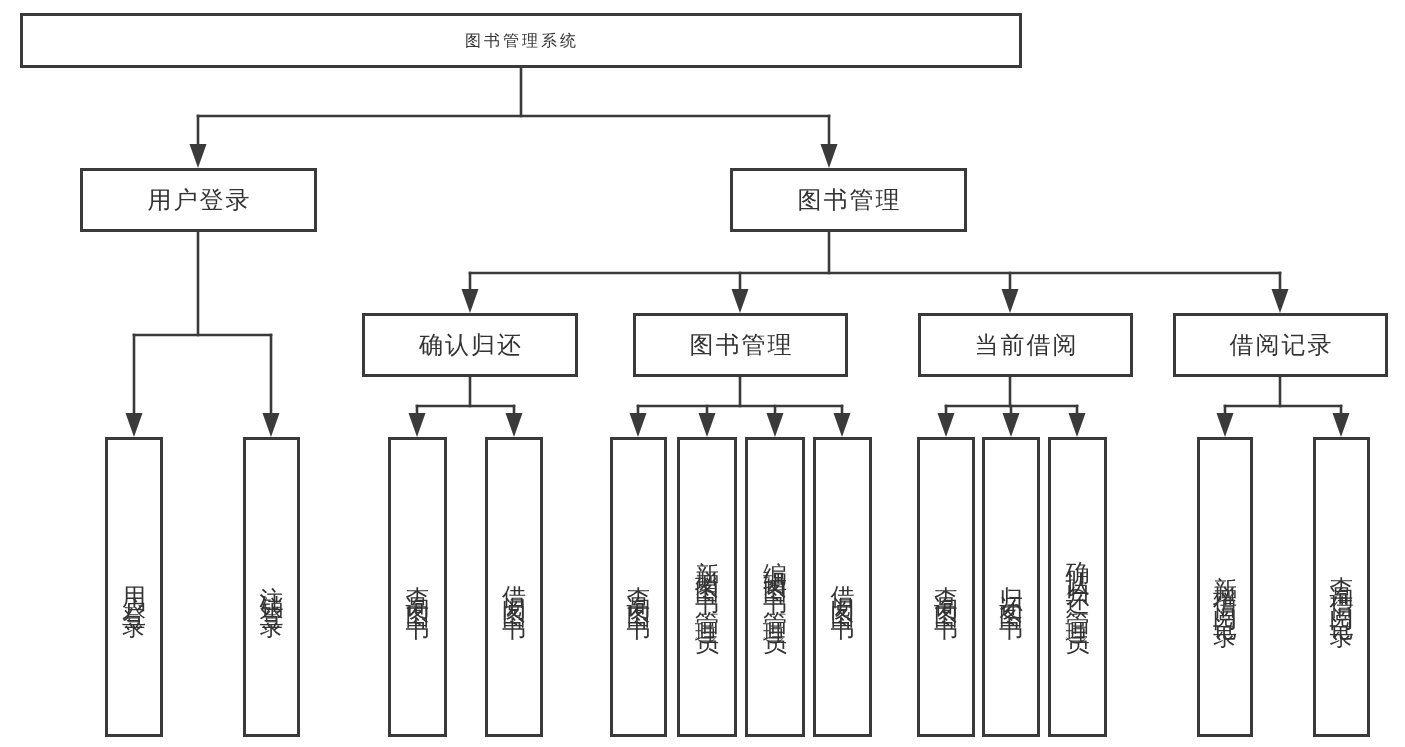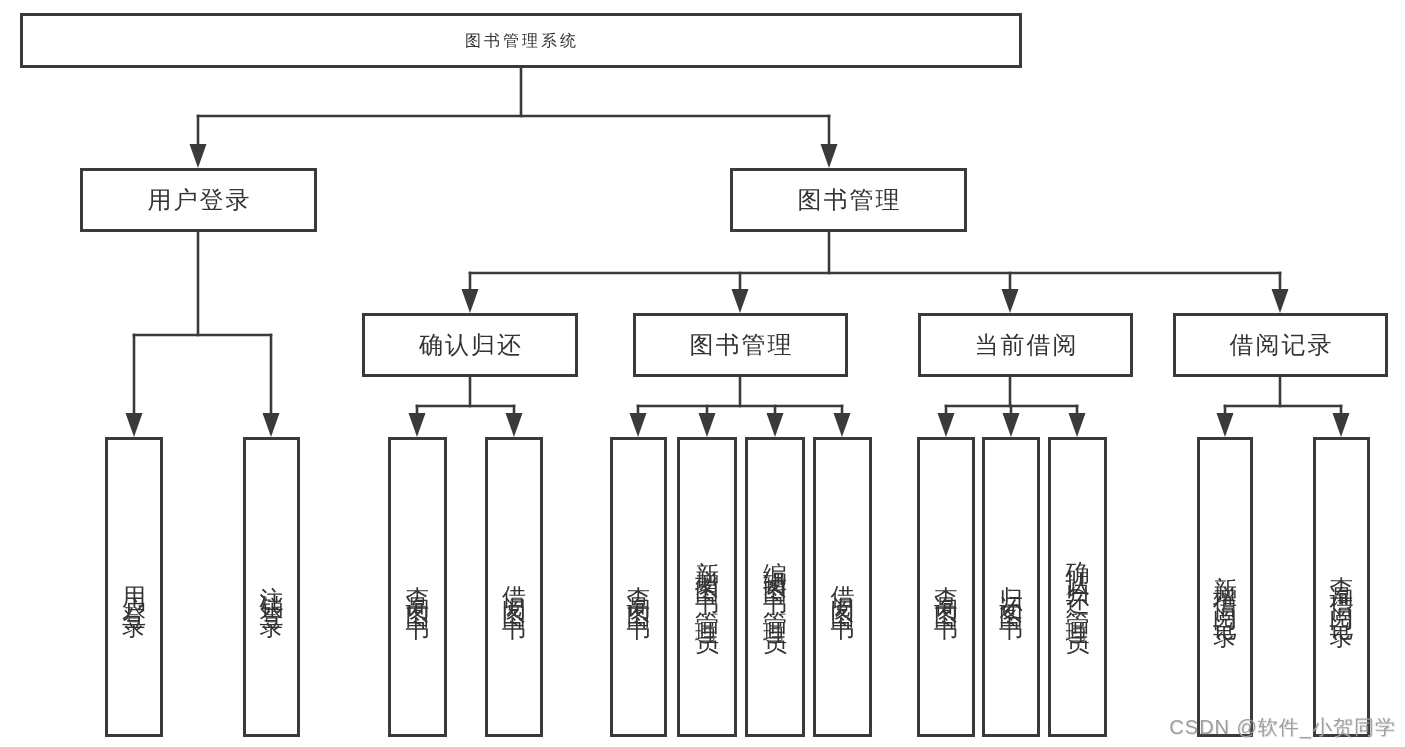--- a/index.html
+++ b/index.html
@@ -166,14 +166,13 @@
       <div class="node leaf" style="left: 1048px; top: 437px; width: 59px; height: 300px;">
         <span class="lbl">确认归还（管理员）</span>
       </div>
       <div class="node leaf" style="left: 1197px; top: 437px; width: 56px; height: 300px;">
         <span class="lbl">新增借阅记录</span>
       </div>
       <div class="node leaf" style="left: 1313px; top: 437px; width: 57px; height: 300px;">
         <span class="lbl">查询借阅记录</span>
       </div>
     </div>
-  <div class="watermark">CSDN @软件_小贺同学</div>
 </div>
 
 </body></html>

